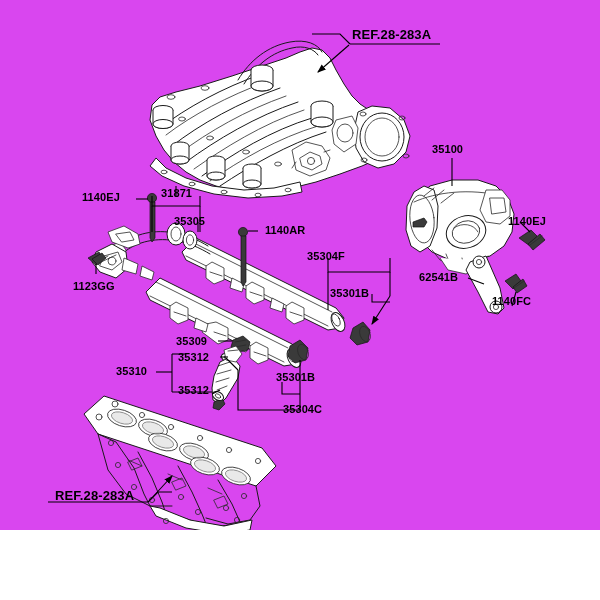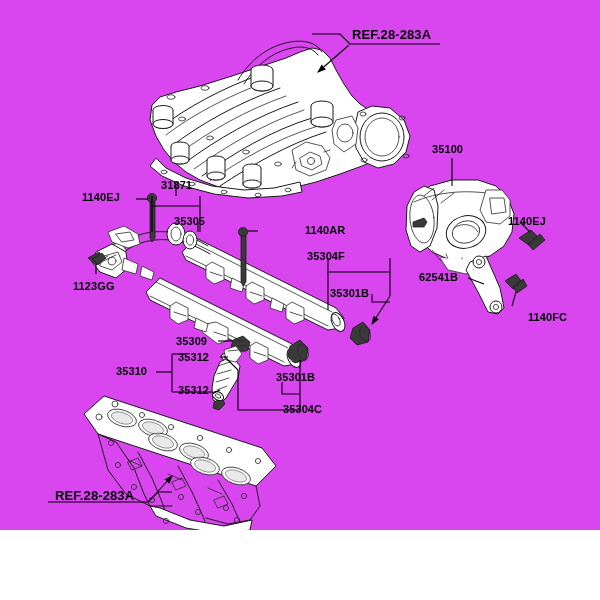--- a/index.html
+++ b/index.html
@@ -491,29 +491,29 @@
 
       <path class="leader" d="M48 502 L148 502"></path>
       <path class="leader" d="M148 502 L158 492 L172 492"></path>
       <path class="leader" d="M150 500 L172 476" marker-end="url(#arrowEnd)"></path>
     </g>
   </svg>
 
   <div class="lbl ref" style="left:352px; top:28px;">REF.28-283A</div>
   <div class="lbl" style="left:432px; top:144px;">35100</div>
   <div class="lbl" style="left:82px;  top:192px;">1140EJ</div>
-  <div class="lbl" style="left:161px; top:180px;">31871</div>
+  <div class="lbl" style="left:161px; top:188px;">31871</div>
   <div class="lbl" style="left:174px; top:216px;">35305</div>
-  <div class="lbl" style="left:265px; top:225px;margin-left:40px;">1140AR</div>
+  <div class="lbl" style="left:265px; top:225px;">1140AR</div>
   <div class="lbl" style="left:508px; top:216px;">1140EJ</div>
   <div class="lbl" style="left:290px; top:251px;margin-left:17px;">35304F</div>
   <div class="lbl" style="left:73px;  top:281px;">1123GG</div>
   <div class="lbl" style="left:419px; top:272px;">62541B</div>
   <div class="lbl" style="left:330px; top:288px;">35301B</div>
-  <div class="lbl" style="left:492px; top:312px;margin-left:36px;">1140FC</div>
+  <div class="lbl" style="left:492px; top:296px;">1140FC</div>
   <div class="lbl" style="left:176px; top:336px;">35309</div>
   <div class="lbl" style="left:178px; top:352px;">35312</div>
   <div class="lbl" style="left:116px; top:366px;">35310</div>
   <div class="lbl" style="left:178px; top:385px;">35312</div>
   <div class="lbl" style="left:276px; top:372px;">35301B</div>
   <div class="lbl" style="left:258px; top:404px;margin-left:25px;">35304C</div>
   <div class="lbl ref" style="left:55px;  top:489px;">REF.28-283A</div>
 
   <div id="footer">
     

